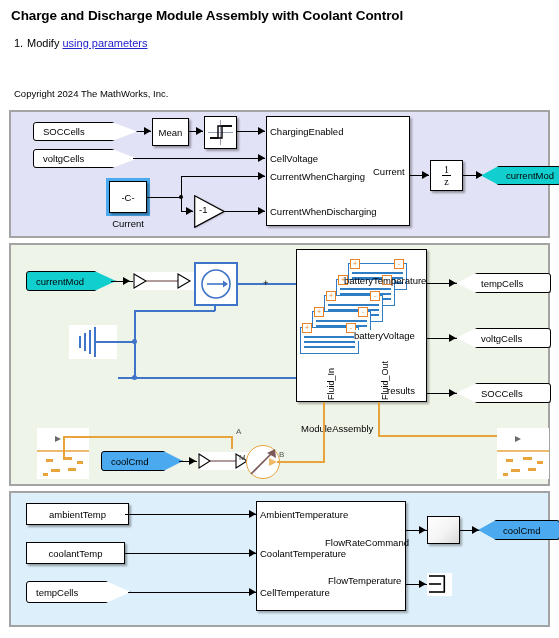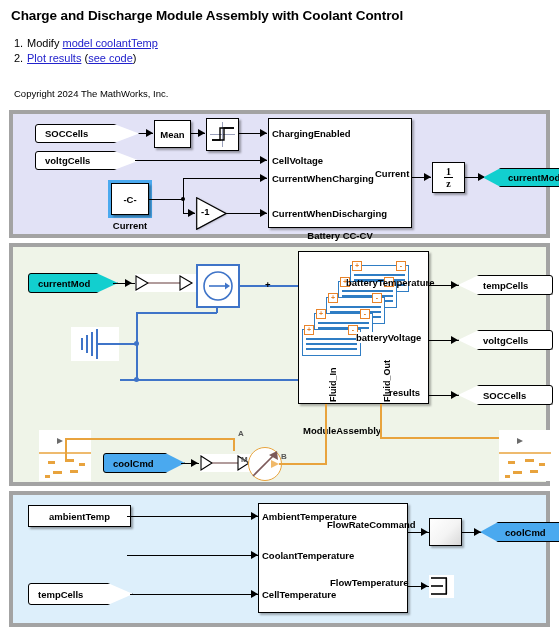--- a/index.html
+++ b/index.html
@@ -25,21 +25,21 @@
   #steps { position: absolute; left: 14px; top: 36px; font-size: 11px; }
   .step { height: 15px; line-height: 15px; white-space: nowrap; }
   .step .num { display: inline-block; width: 13px; }
   .lnk { color: #2222cc; text-decoration: underline; cursor: pointer; }
   #copyright {
     position: absolute; left: 14px; top: 88px;
     font-size: 9.5px; color: #000; white-space: nowrap;
   }
 
   
-  .panel { position: absolute; border: 4px solid #a3a3a3; box-sizing: border-box; font-weight: bold; }
+  .panel { position: absolute; border: 2px solid #a3a3a3; box-sizing: border-box; }
   #panel-cccv   { left: 9px;  top: 110px; width: 541px; height: 128px; background: #e2e2f6; }
   #panel-module { left: 9px;  top: 243px; width: 541px; height: 243px; background: #eff4e8; }
   #panel-coolant{ left: 9px;  top: 491px; width: 541px; height: 136px; background: #ddeffb; }
 
   
   .blk {
     position: absolute; box-sizing: border-box;
     background: #ffffff; border: 1px solid #000;
     box-shadow: 2px 2px 2px rgba(0,0,0,0.35);
     font-size: 9.5px; color: #000;
@@ -157,24 +157,21 @@
   .ground { position:absolute; }
 </style>
 </head>
 <body>
 
 <div id="header">
   <div id="page-title">Charge and Discharge Module Assembly with Coolant Control</div>
 
   <div id="steps">
     <div class="step">
-      <span class="num">1.</span><span>Modify </span><span class="lnk">model coolantTemp</span>
-    </div>
-    <div class="step">
-      <span class="num">2.</span><span class="lnk">Plot results</span><span> (</span><span class="lnk">see code</span><span>)</span>
+      <span class="num">1.</span><span>Modify </span><span class="lnk">using parameters</span>
     </div>
   </div>
 
   <div id="copyright">Copyright 2024 The MathWorks, Inc.</div>
 </div>
 
 <div class="panel" id="panel-cccv">
 
   <div class="port in" style="left:22px; top:10px; width:104px; height:19px;">
     <span>SOCCells</span>
@@ -236,21 +233,20 @@
 
   <div class="wire h" style="left:213px; top:99px; width:41px;"></div>
   <div class="arrow" style="left:247px; top:95px;"></div>
 
   <div class="subsys" style="left:255px; top:4px; width:144px; height:110px;"></div>
   <div class="pin" style="left:259px; top:14px;">ChargingEnabled</div>
   <div class="pin" style="left:259px; top:41px;">CellVoltage</div>
   <div class="pin" style="left:259px; top:59px;">CurrentWhenCharging</div>
   <div class="pin" style="left:259px; top:94px;">CurrentWhenDischarging</div>
   <div class="pin" style="left:362px; top:54px;">Current</div>
-  <div class="sublabel" style="left:255px; top:116px; width:144px;">Battery CC-CV</div>
 
   <div class="wire h" style="left:399px; top:63px; width:19px;"></div>
   <div class="arrow" style="left:411px; top:59px;"></div>
 
   <div class="blk" style="left:419px; top:48px; width:33px; height:31px;">
     <div class="frac" style="width:100%;height:100%;">
       <span>1</span>
       <span class="bar"></span>
       <span>z</span>
     </div>
@@ -443,34 +439,37 @@
 </div>
 
 <div class="panel" id="panel-coolant">
 
   <div class="blk center" style="left:15px; top:10px; width:103px; height:22px;justify-content:center;">
     <span>ambientTemp</span>
   </div>
   <div class="wire h" style="left:114px; top:21px; width:131px;"></div>
   <div class="arrow" style="left:238px; top:17px;"></div>
 
+  <div class="blk center" style="left:15px; top:49px; width:99px; height:22px;">
+    <span>coolantTemp</span>
+  </div>
   <div class="wire h" style="left:114px; top:60px; width:131px;"></div>
   <div class="arrow" style="left:238px; top:56px;"></div>
 
   <div class="port in" style="left:15px; top:88px; width:105px; height:22px;">
     <span>tempCells</span>
   </div>
   <div class="wire h" style="left:117px; top:99px; width:128px;"></div>
   <div class="arrow" style="left:238px; top:95px;"></div>
 
   <div class="subsys" style="left:245px; top:8px; width:150px; height:110px;"></div>
   <div class="pin" style="left:249px; top:16px;">AmbientTemperature</div>
   <div class="pin" style="left:249px; top:55px;">CoolantTemperature</div>
   <div class="pin" style="left:249px; top:94px;">CellTemperature</div>
-  <div class="pin" style="left:314px; top:24px;">FlowRateCommand</div>
+  <div class="pin" style="left:314px; top:44px;">FlowRateCommand</div>
   <div class="pin" style="left:317px; top:82px;">FlowTemperature</div>
 
   <div class="wire h" style="left:395px; top:37px; width:21px;"></div>
   <div class="arrow" style="left:408px; top:33px;"></div>
   <div class="scope" style="left:416px; top:23px; width:33px; height:28px;"></div>
   <div class="wire h" style="left:449px; top:37px; width:20px;"></div>
   <div class="arrow" style="left:461px; top:33px;"></div>
   <div class="port out tag-blue" style="left:467px; top:27px; width:82px; height:20px;">
     <span>coolCmd</span>
   </div>

